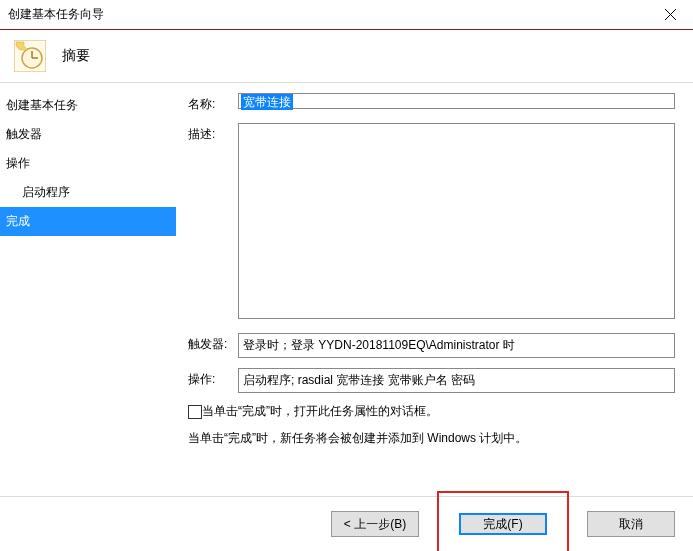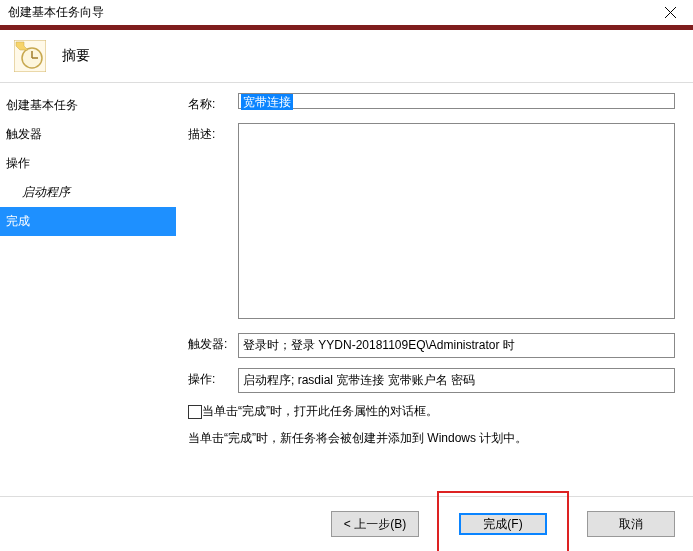--- a/index.html
+++ b/index.html
@@ -10,21 +10,21 @@
       width: 693px;
       height: 551px;
       overflow: hidden;
     }
     .titlebar {
       height: 30px;
       display: flex;
       align-items: center;
       justify-content: space-between;
       padding: 0 0 0 8px;
-      border-bottom: 5px solid #7f1d1d;
+      border-bottom: 1px solid #7f1d1d;
     }
     .titlebar-close {
       width: 45px;
       height: 30px;
       display: flex;
       align-items: center;
       justify-content: center;
       font-size: 14px;
       cursor: pointer;
     }
@@ -47,21 +47,21 @@
     }
     .sidebar {
       width: 176px;
       padding-top: 8px;
     }
     .sidebar-item {
       padding: 6px 6px;
       font-size: 12px;
       cursor: pointer;
     }
-    .sidebar-item.indent1 { padding-left: 22px; font-style: italic; }
+    .sidebar-item.indent1 { padding-left: 22px; }
     .sidebar-item.selected {
       background: #1E90FF;
       color: #fff;
     }
     .content {
       flex: 1;
       padding: 10px 18px 0 12px;
     }
     .form-row {
       display: flex;

